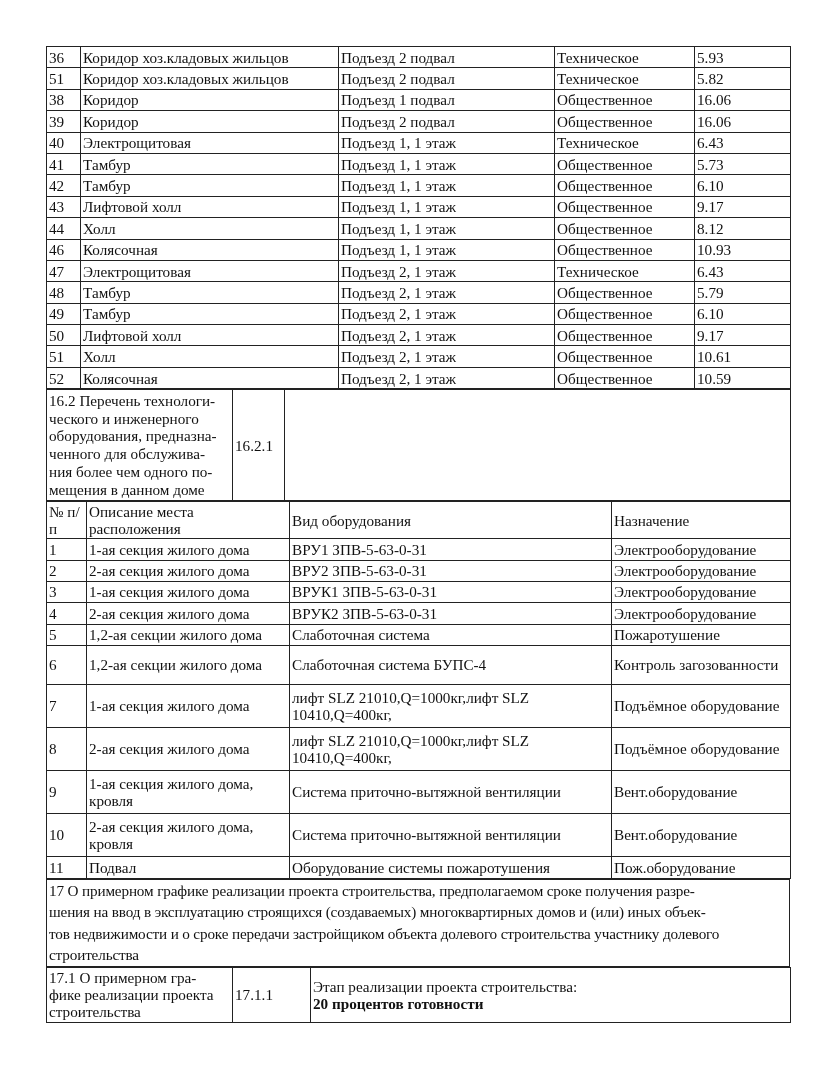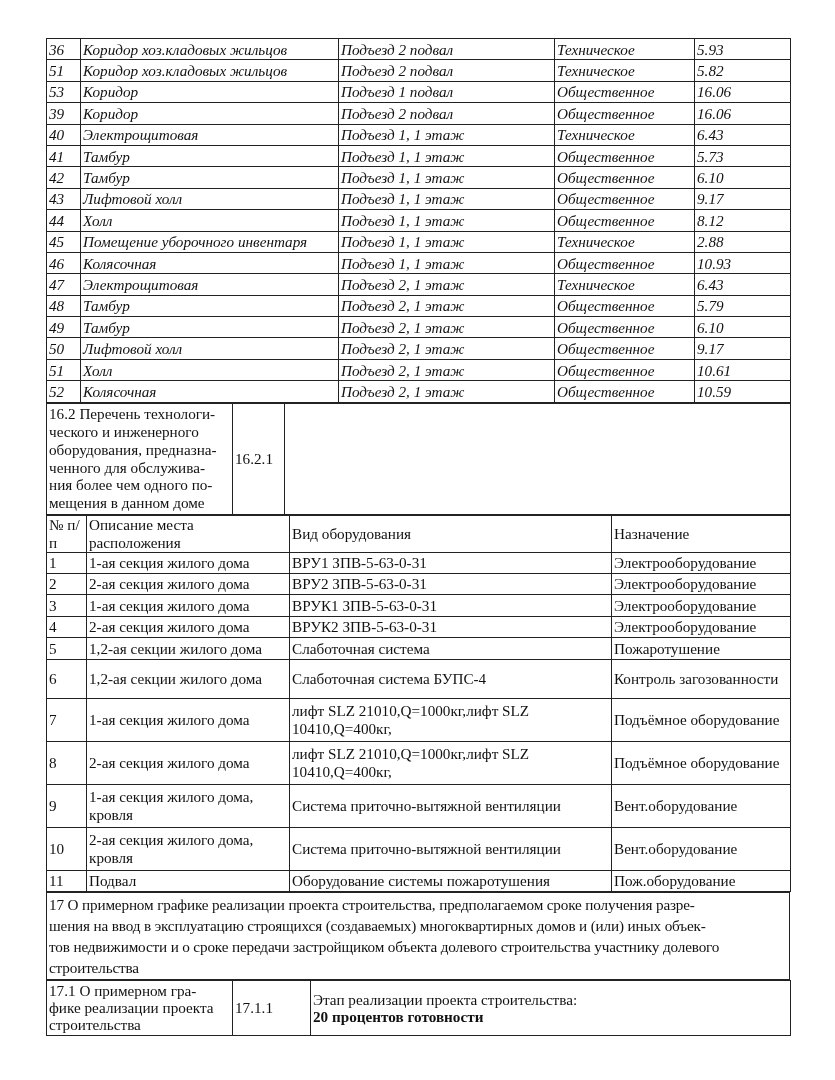--- a/index.html
+++ b/index.html
@@ -2,21 +2,21 @@
 <html><head>
 <meta charset="utf-8">
 <style>
   html, body { margin: 0; padding: 0; background: #ffffff; }
   body { width: 835px; height: 1080px; position: relative; overflow: hidden;
          font-family: "Liberation Serif", "DejaVu Serif", serif; color: #111; font-size: 15.2px; }
   .page { position: absolute; left: 46px; top: 38px; width: 744px; }
   table { border-collapse: collapse; width: 744px; table-layout: fixed; }
   td { border: 1.3px solid #222; padding: 0 2px; vertical-align: middle; line-height: 17px; }
   .t1 td { height: 20.4px; padding-top: 0; padding-bottom: 0; }
-  .t1 { margin-top: 0; font-style: italic; }
+  .t1 { margin-top: 8px; }
   .sec162 td { vertical-align: top; }
   .sec162 .num { vertical-align: middle; }
   .equip td { line-height: 17.5px; }
   .equip .h2 td { height: 36px; }
   .sec17 td { line-height: 21.2px; padding: 0 2px; }
   .sec171 td { line-height: 17px; }
   .bold { font-weight: bold; }
   .t1, .sec162, .equip, .sec17, .sec171 { border-top: none; }
   .sec162 tr:first-child td, .equip tr:first-child td,
   .sec17 tr:first-child td, .sec171 tr:first-child td { border-top: 1.3px solid #222; }
@@ -43,21 +43,21 @@
           <td>5.93</td>
         </tr>
         <tr>
           <td>51</td>
           <td>Коридор хоз.кладовых жильцов</td>
           <td>Подъезд 2 подвал</td>
           <td>Техническое</td>
           <td>5.82</td>
         </tr>
         <tr>
-          <td>53</td>
+          <td>38</td>
           <td>Коридор</td>
           <td>Подъезд 1 подвал</td>
           <td>Общественное</td>
           <td>16.06</td>
         </tr>
         <tr>
           <td>39</td>
           <td>Коридор</td>
           <td>Подъезд 2 подвал</td>
           <td>Общественное</td>
@@ -90,27 +90,20 @@
           <td>Подъезд 1, 1 этаж</td>
           <td>Общественное</td>
           <td>9.17</td>
         </tr>
         <tr>
           <td>44</td>
           <td>Холл</td>
           <td>Подъезд 1, 1 этаж</td>
           <td>Общественное</td>
           <td>8.12</td>
-        </tr>
-        <tr>
-          <td>45</td>
-          <td>Помещение уборочного инвентаря</td>
-          <td>Подъезд 1, 1 этаж</td>
-          <td>Техническое</td>
-          <td>2.88</td>
         </tr>
         <tr>
           <td>46</td>
           <td>Колясочная</td>
           <td>Подъезд 1, 1 этаж</td>
           <td>Общественное</td>
           <td>10.93</td>
         </tr>
         <tr>
           <td>47</td>

